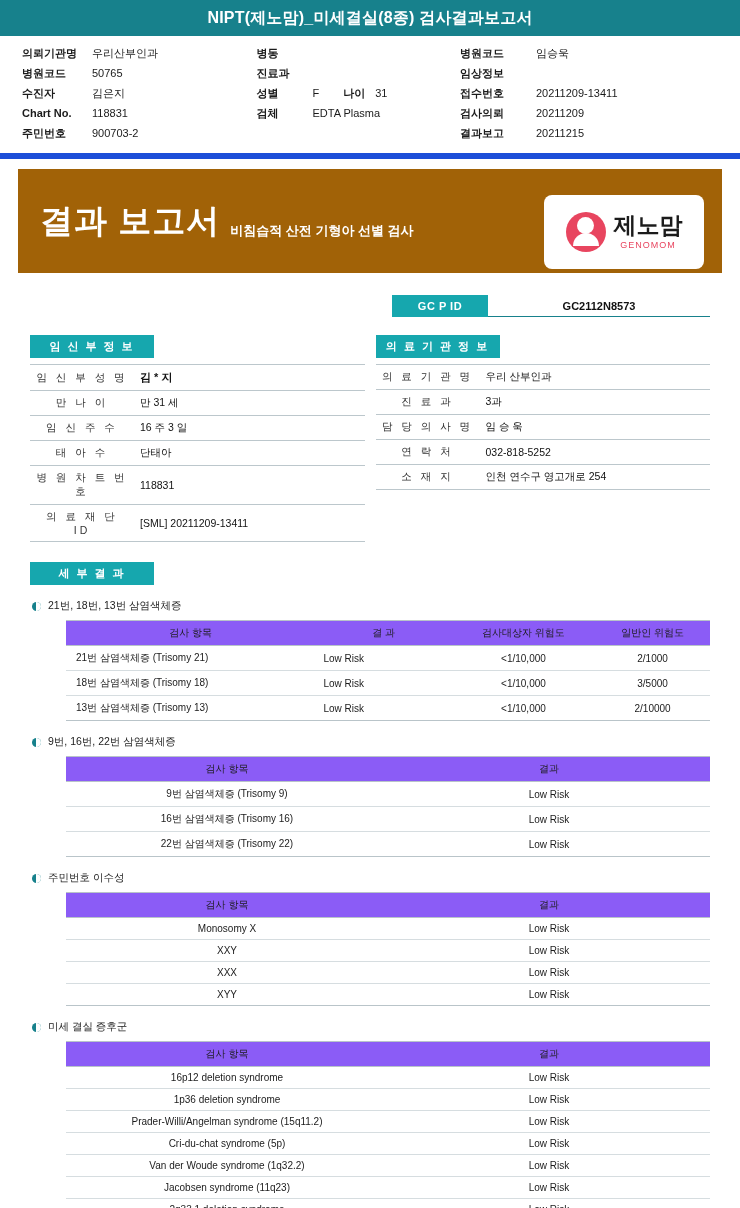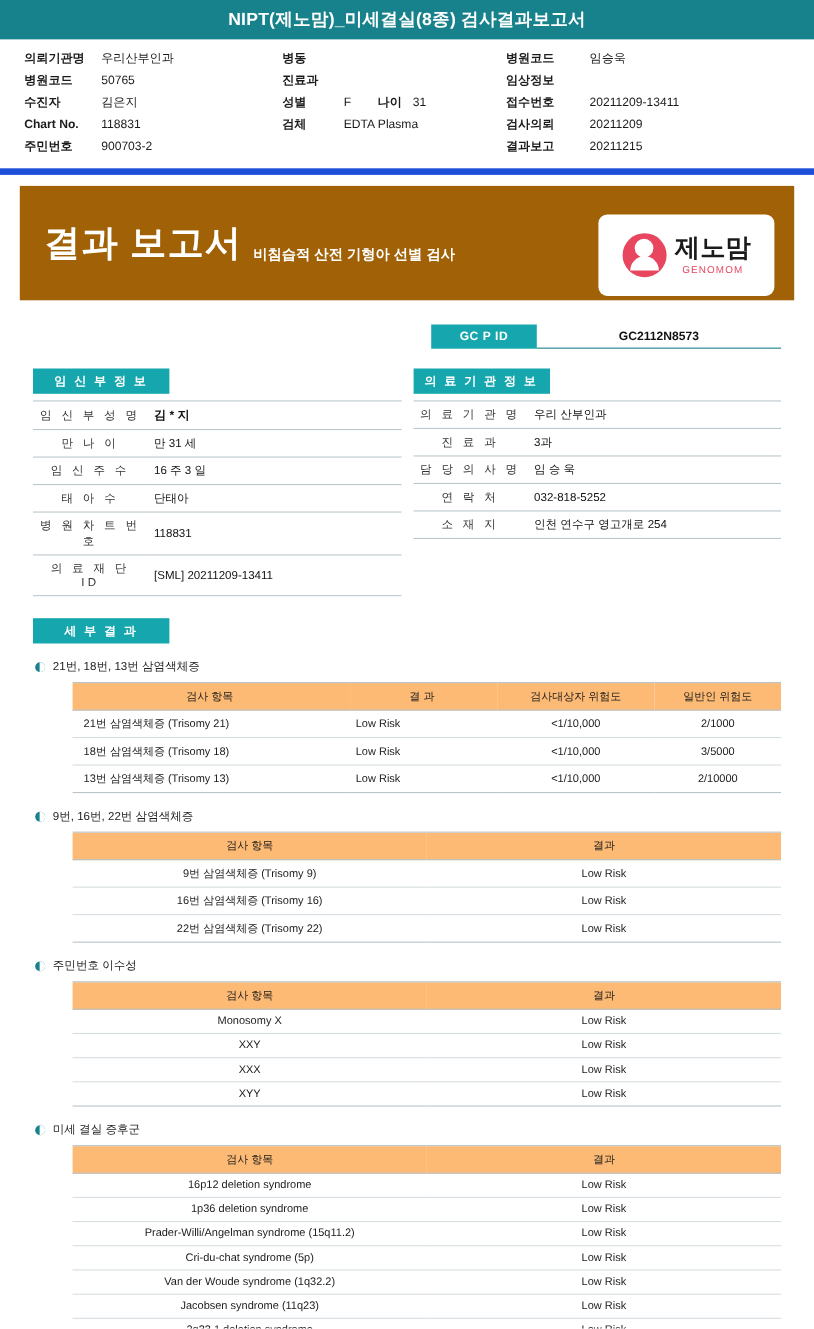--- a/index.html
+++ b/index.html
@@ -221,21 +221,21 @@
     border-radius: 0 9px 9px 0;
   }
 
   .res-table {
     width: 100%;
     border-collapse: collapse;
     font-size: 10px;
     color: #1b1b1b;
   }
   .res-table thead th {
-    background: #fdba74;
+    background: #8b5cf6;
     font-weight: normal;
     padding: 5px 4px;
     border-top: 1px solid #b9c4c9;
     border-bottom: 1px solid #b9c4c9;
     font-size: 10px;
     color: #1b1b1b;
   }
   .res-table tbody td {
     padding: 5px 4px;
     border-bottom: 1px solid #d6dde0;

